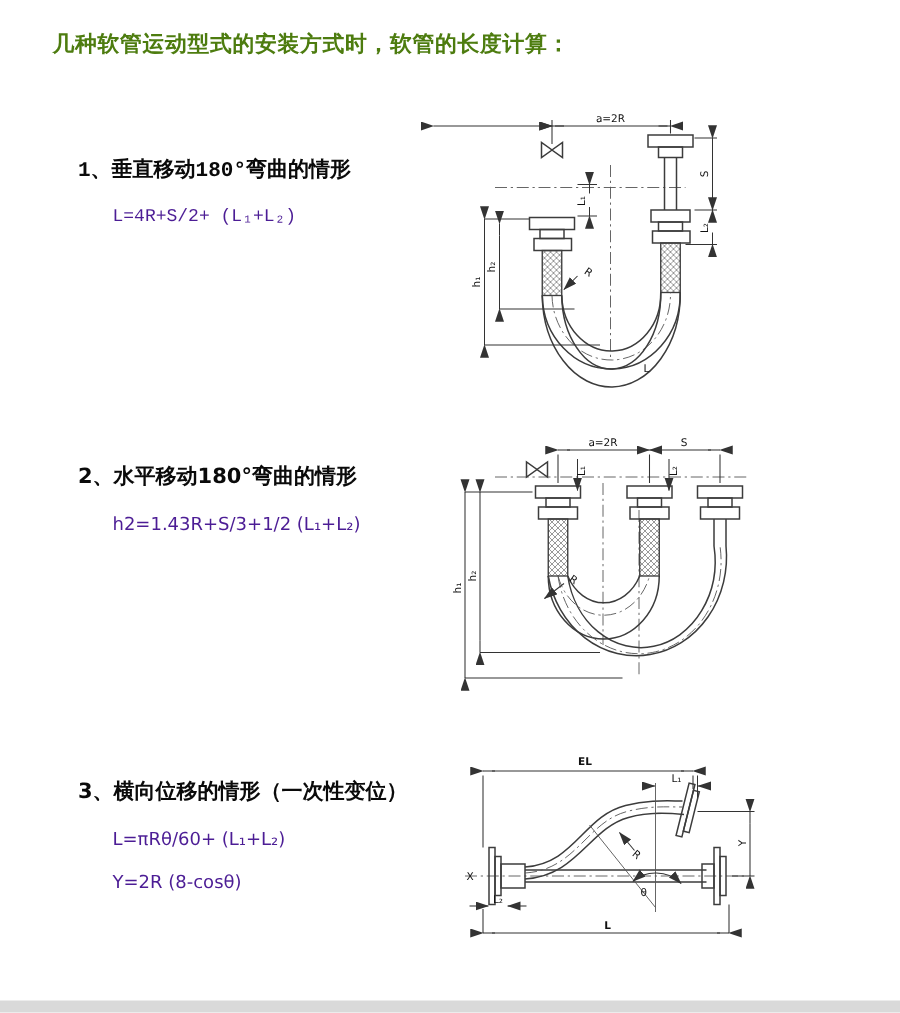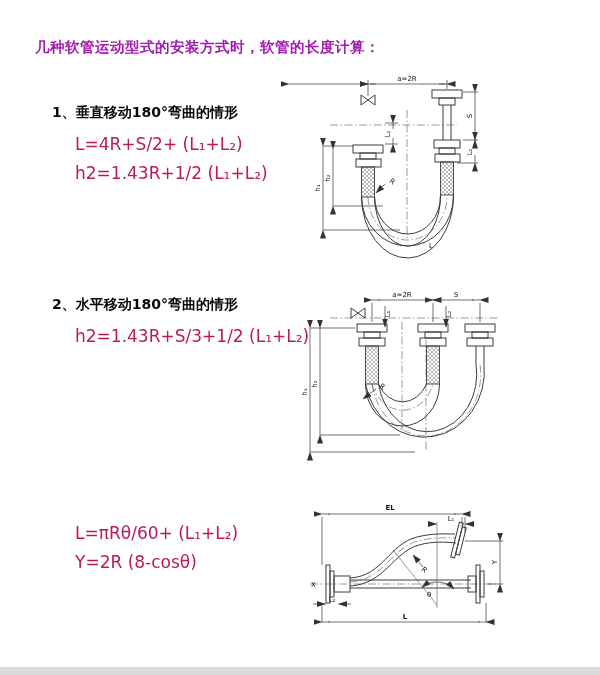--- a/index.html
+++ b/index.html
@@ -2,27 +2,27 @@
 <html><head>
 <meta charset="utf-8">
 <style>
   html,body{margin:0;padding:0;}
   body{
     width:600px;height:675px;position:relative;background:#ffffff;
     font-family:"DejaVu Sans","Liberation Sans",sans-serif;color:#111;
     overflow:hidden;
   }
   .page-title{
-    position:absolute;left:35px;top:38px;font-size:14.5px;font-weight:bold;
-    letter-spacing:.5px;color:#a21caf;white-space:nowrap;
+    position:absolute;left:35px;top:20px;font-size:14.5px;font-weight:bold;
+    letter-spacing:.5px;color:#4d7c0f;white-space:nowrap;
   }
   .section{position:absolute;left:52px;width:270px;}
-  .sec1{top:104px;} .sec2{top:296px;} .sec3{top:519px;}
+  .sec1{top:104px;font-family:Liberation Mono, monospace;} .sec2{top:309px;} .sec3{top:519px;}
   .sec-heading{font-size:14px;font-weight:bold;color:#0a0a0a;white-space:nowrap;margin:0 0 8px 0;}
-  .formula{font-size:17px;color:#be185d;padding-left:23px;line-height:28.5px;white-space:nowrap;}
+  .formula{font-size:12px;color:#4c1d95;padding-left:23px;line-height:28.5px;white-space:nowrap;}
   .diagram{position:absolute;}
   .d1{left:305px;top:70px;}
   .d2{left:300px;top:280px;}
   .d3{left:305px;top:492px;}
   svg{overflow:visible;}
   svg .draw{stroke:#3c3c3c;stroke-width:1;fill:none;}
   svg .braidbox{stroke:#3c3c3c;stroke-width:.9;fill:url(#braid);}
   svg .dim{stroke:#333;stroke-width:.7;fill:none;}
   svg .thin{stroke:#555;stroke-width:.6;fill:none;}
   svg .cl{stroke:#555;stroke-width:.6;fill:none;stroke-dasharray:8 2.5 1.5 2.5;}
@@ -41,21 +41,20 @@
       <path d="M0,4 L4,0 M0,0 L4,4" stroke="#777" stroke-width=".5"></path>
     </pattern>
   </defs>
 </svg>
 
 <div class="page-title">几种软管运动型式的安装方式时，软管的长度计算：</div>
 
 <div class="section sec1">
   <div class="sec-heading">1、垂直移动180°弯曲的情形</div>
   <div class="formula">L=4R+S/2+ (L₁+L₂)</div>
-  <div class="formula">h2=1.43R+1/2 (L₁+L₂)</div>
 </div>
 
 <div class="diagram d1">
 <svg width="250" height="182" viewBox="0 0 250 182">
   <g>
     <path class="cl" d="M102,40 V170"></path>
     <path class="cl" d="M25,55 H152"></path>
   </g>
   <g>
     <polygon class="draw" points="56,25 56,35 63,30"></polygon>
@@ -209,20 +208,21 @@
     <text x="151" y="34" text-anchor="middle" transform="rotate(-90 151 34)" font-size="5.5">L₂</text>
   </g>
   <g>
     <path class="dim" d="M76,109 L63,119" marker-end="url(#ah)"></path>
     <text x="79" y="107" transform="rotate(35 79 107)" font-size="8.5">R</text>
   </g>
 </svg>
 </div>
 
 <div class="section sec3">
+  <div class="sec-heading">3、横向位移的情形（一次性变位）</div>
   <div class="formula">L=πRθ/60+ (L₁+L₂)</div>
   <div class="formula">Y=2R (8-cosθ)</div>
 </div>
 
 <div class="diagram d3">
 <svg width="290" height="152" viewBox="0 0 290 152">
   <g>
     <path class="cl" d="M5,92 H192"></path>
   </g>
   <g>

